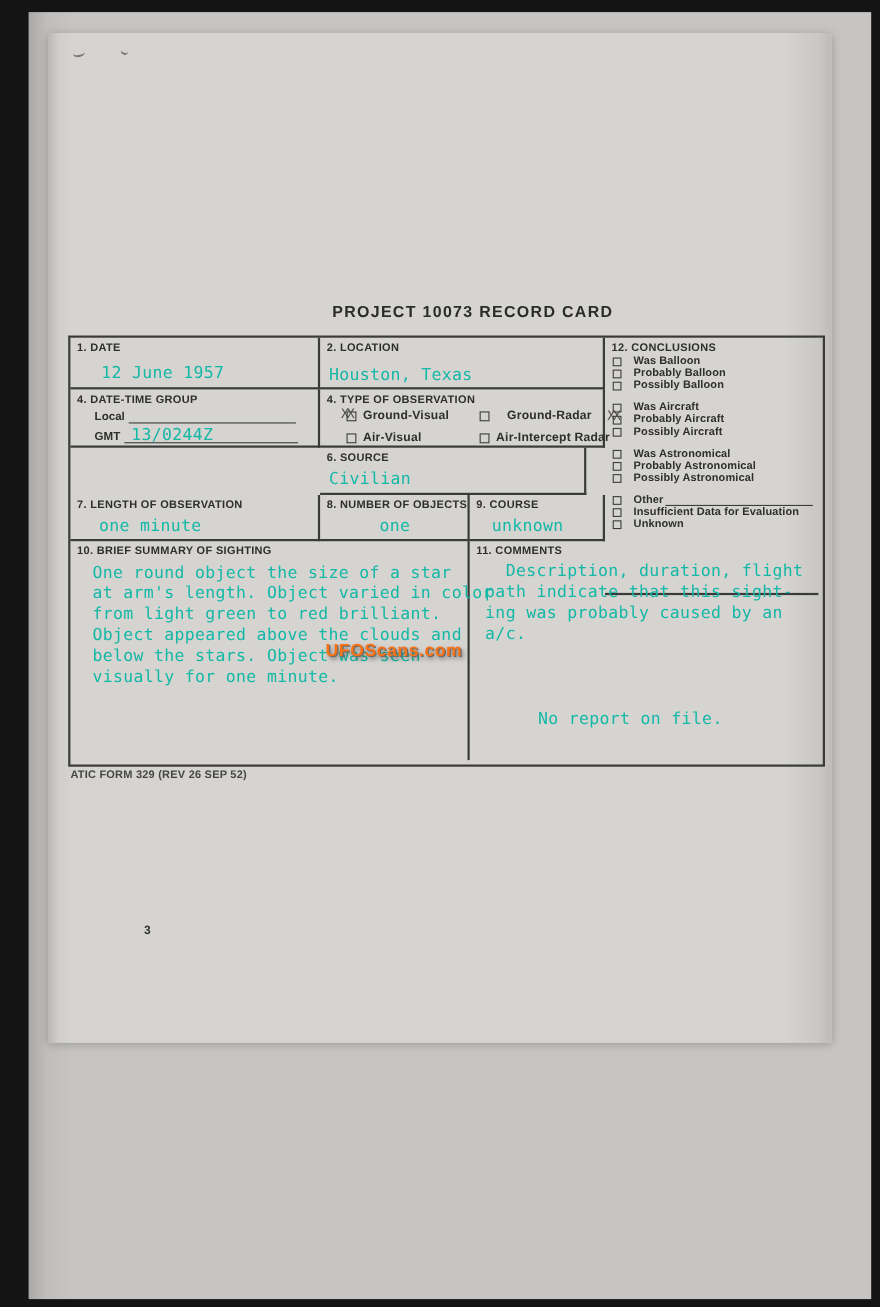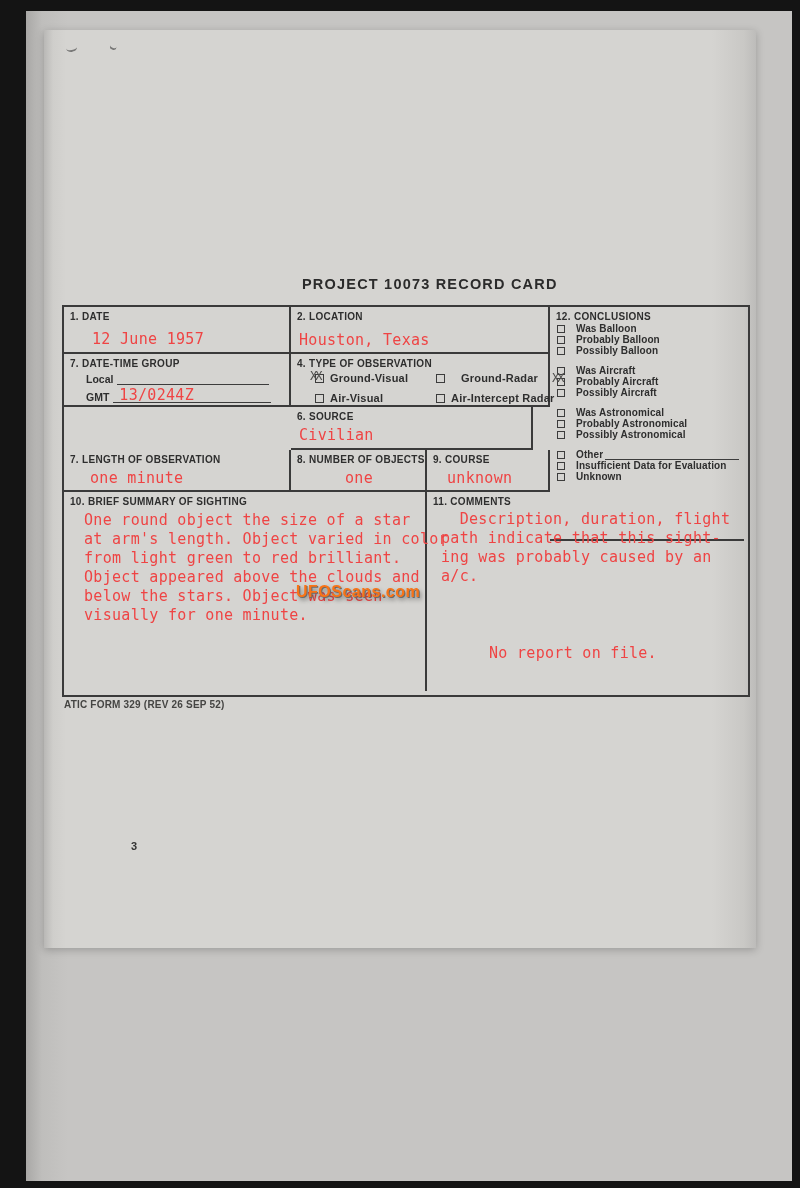--- a/index.html
+++ b/index.html
@@ -33,21 +33,21 @@
   .cell { position:absolute; box-sizing:border-box; }
   .br { border-right:2px solid #3a3a3a; }
   .bb { border-bottom:2px solid #3a3a3a; }
   .slabel {
     position:absolute; left:6px; top:4px;
     font-size:10px; font-weight:bold; letter-spacing:0.3px; color:#2e2e2e;
     white-space:nowrap;
   }
   .typed {
     font-family:"DejaVu Sans Mono","Liberation Mono",monospace;
-    font-size:15px; letter-spacing:0.3px; color:#ef4444; white-space:pre;
+    font-size:15px; letter-spacing:0.3px; color:#14b8a6; white-space:pre;
   }
   .typed-block { position:absolute; line-height:19px; }
   .val { position:absolute; }
   
   .opt { position:absolute; display:flex; align-items:center; white-space:nowrap; }
   .cbox {
     display:inline-block; width:7px; height:7px;
     border:1.5px solid #3c3c3c; margin-right:6px; flex:none; position:relative;
   }
   .cmark {
@@ -163,21 +163,21 @@
           <span class="clabel">Insufficient Data for Evaluation</span>
         </div>
         <div class="citem">
           <span class="cbox"></span>
           <span class="clabel">Unknown</span>
         </div>
       </div>
     </div>
 
     <div class="cell br bb" style="left:0; top:47px; width:227px; height:53px;">
-      <div class="slabel">7. DATE-TIME GROUP</div>
+      <div class="slabel">4. DATE-TIME GROUP</div>
       <div class="dtg-row" style="left:22px; top:14px;">
         <span class="dtg-lab">Local</span>
         <span class="uline" style="width:152px;"><span class="typed"></span></span>
       </div>
       <div class="dtg-row" style="left:22px; top:32px;">
         <span class="dtg-lab">GMT</span>
         <span class="uline" style="width:158px;"><span class="typed" style="margin-left:6px;">13/0244Z</span></span>
       </div>
     </div>
 

